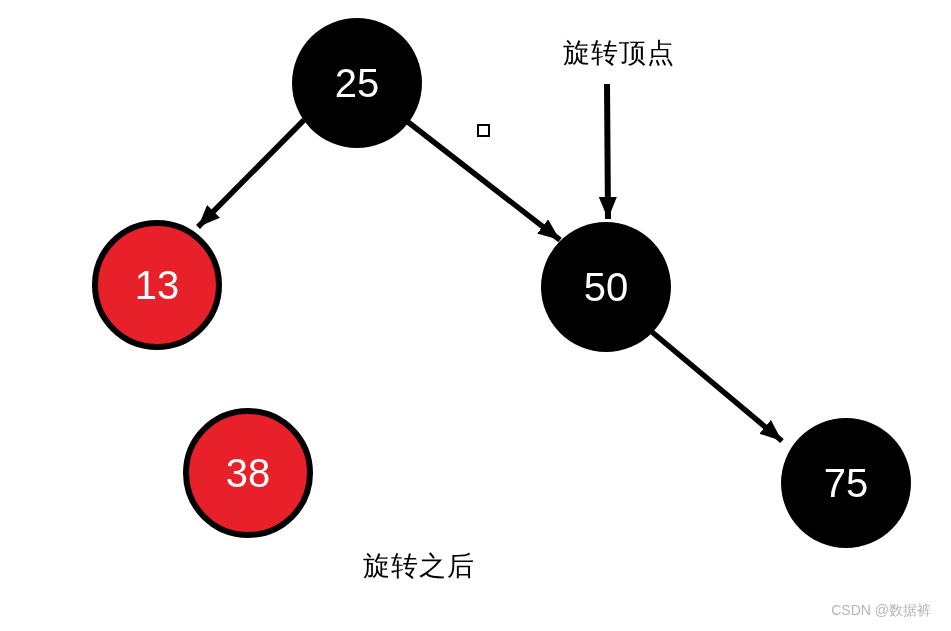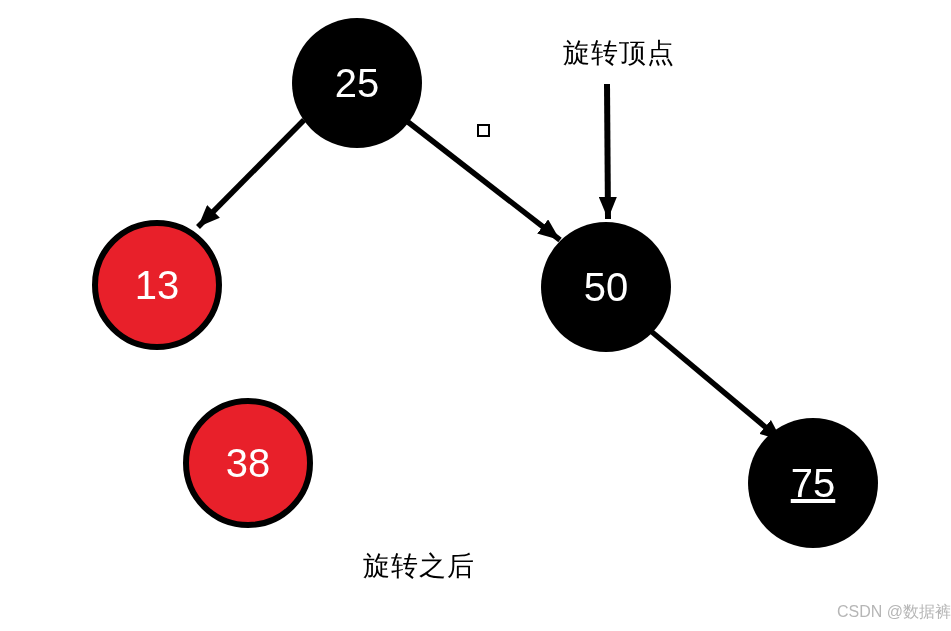--- a/index.html
+++ b/index.html
@@ -29,42 +29,42 @@
     color:var(--node-text);
     font-size:40px;
     line-height:1;
     user-select:none;
   }
   .node.black{background:var(--node-black);}
   .node.red{background:var(--node-red);border:6px solid #000000;}
   .node-25{left:292px;top:18px;}
   .node-13{left:92px;top:220px;}
   .node-50{left:541px;top:222px;align-items:center;}
-  .node-38{left:183px;top:398px;}
-  .node-75{left:748px;top:418px;text-decoration:underline;}
+  .node-38{left:183px;top:408px;}
+  .node-75{left:781px;top:418px;}
   .annotation{
     position:absolute;
     font-size:27px;
     color:var(--annotation-text);
     white-space:nowrap;
     letter-spacing:1px;
   }
   .annotation-rotation-vertex{left:563px;top:35px;}
   .annotation-after-rotation{left:363px;top:548px;}
   .small-square{
     position:absolute;
     left:477px;top:124px;
     width:9px;height:9px;
     background:#ffffff;
     border:2px solid #000000;
   }
   .watermark{
     position:absolute;
-    right:0;top:602px;
-    font-size:16px;
+    right:20px;top:602px;
+    font-size:14px;
     color:var(--watermark-text);
     white-space:nowrap;
   }
 </style>
 </head>
 <body>
 
 <div class="canvas">
 
   <svg class="edges" width="951" height="631" viewBox="0 0 951 631">

